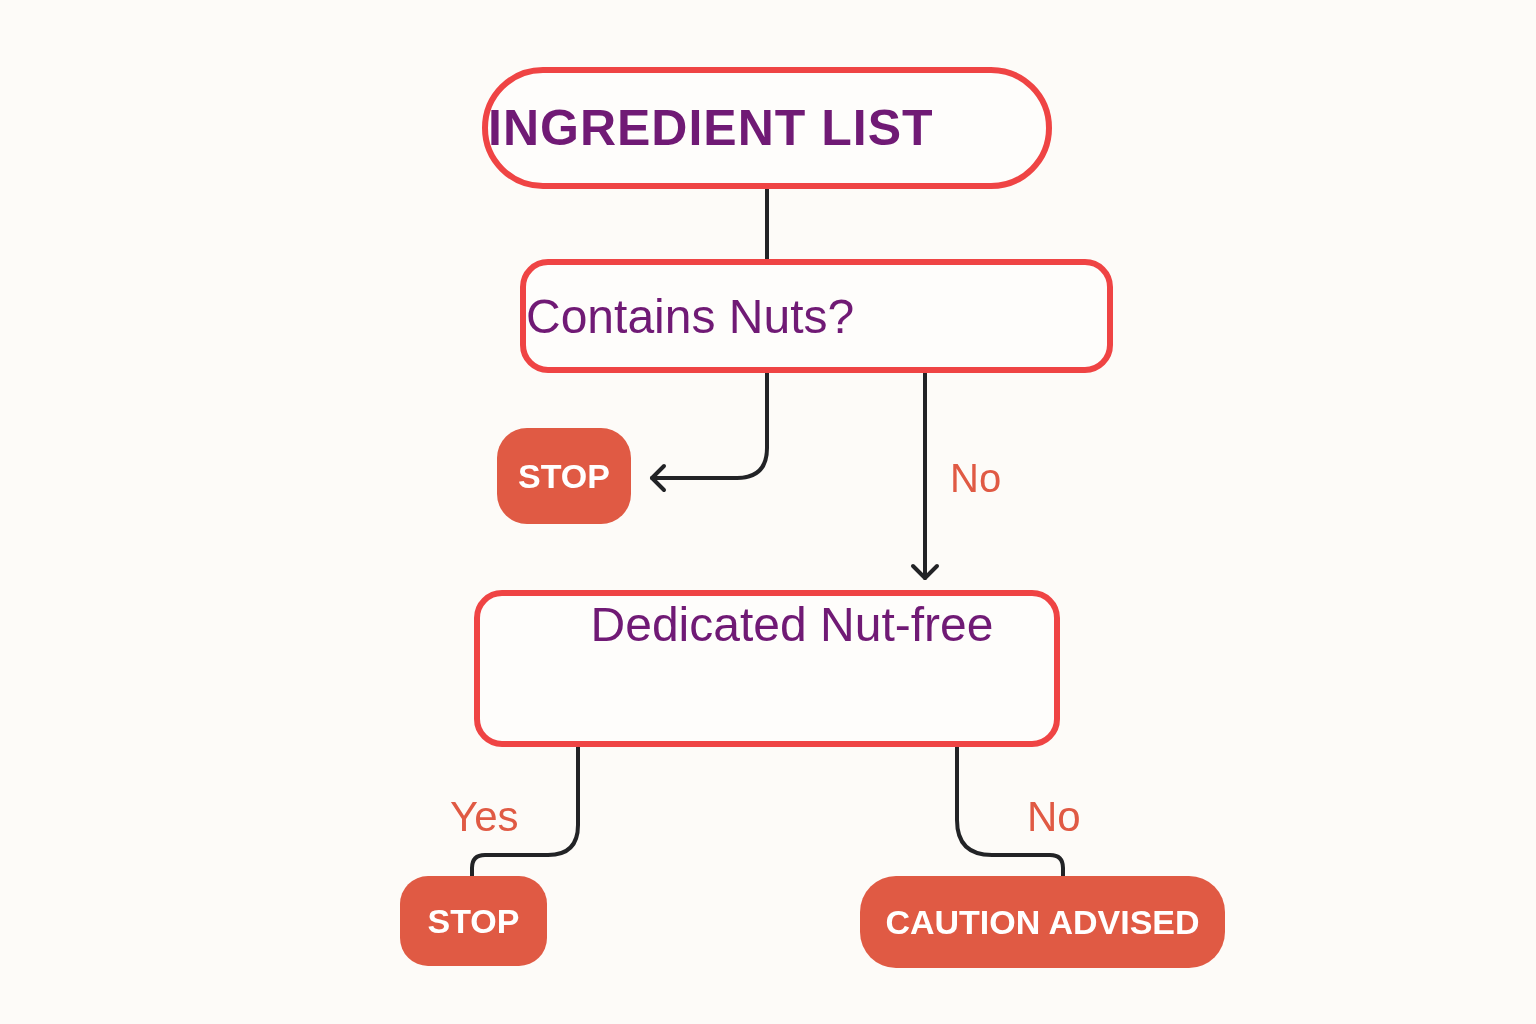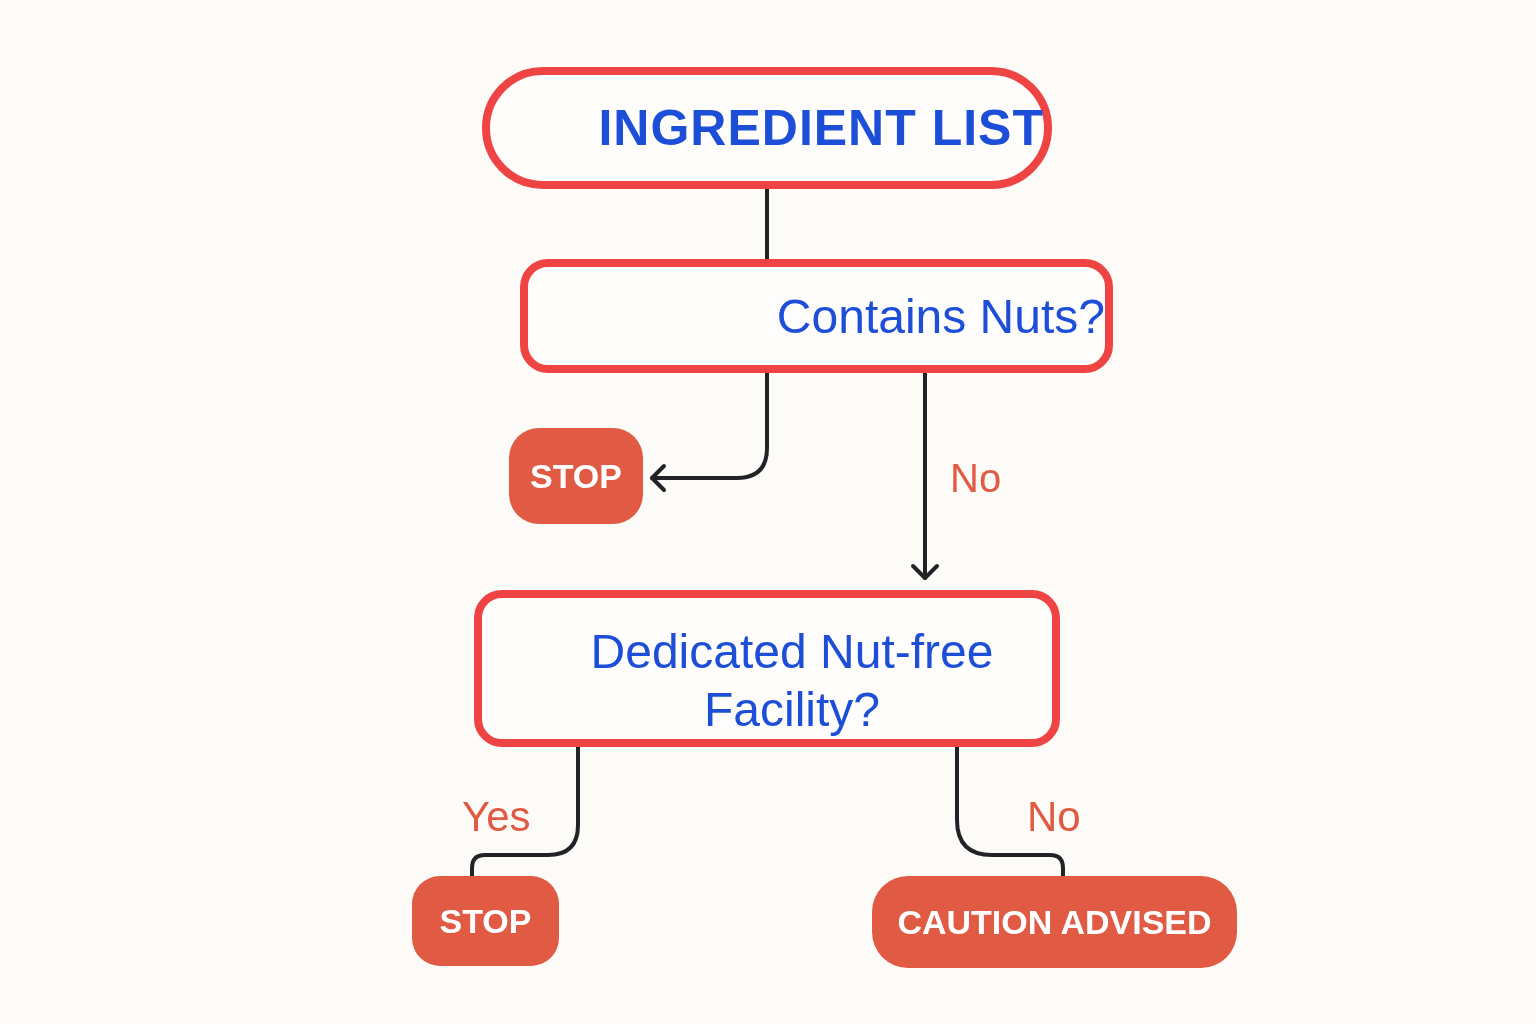--- a/index.html
+++ b/index.html
@@ -1,22 +1,22 @@
 <!DOCTYPE html>
 <html><head>
 <meta charset="utf-8">
 <style>
   html, body { margin:0; padding:0; }
   body { width:1536px; height:1024px; background:#fdfbf8; position:relative; overflow:hidden;
          font-family:"Liberation Sans", sans-serif; }
   svg.lines { position:absolute; left:0; top:0; }
-  .node { position:absolute; box-sizing:border-box; border:8px solid #ef4444; background:#fefdfb;
-          display:flex; align-items:center; justify-content:flex-end; text-align:center; color:#1d4ed8; }
+  .node { position:absolute; box-sizing:border-box; border:6px solid #ef4444; background:#fefdfb;
+          display:flex; align-items:center; justify-content:flex-start; text-align:center; color:#701a75; }
   .term { position:absolute; box-sizing:border-box; background:#e05a44; color:#fff; font-weight:bold;
-          display:flex; align-items:center; justify-content:center;margin-left:12px; }
+          display:flex; align-items:center; justify-content:center; }
   .lbl { position:absolute; color:#e05a44; font-weight:normal; font-size:42px; }
 </style>
 </head>
 <body>
 
 <svg class="lines" width="1536" height="1024">
   <g fill="none" stroke="#222326" stroke-width="4" stroke-linecap="round" stroke-linejoin="round">
     <line x1="767" y1="188" x2="767" y2="260"></line>
     <path d="M767 372 V448 Q767 478 737 478 H652"></path>
     <path d="M664 466 L652 478 L664 490"></path>
@@ -36,24 +36,23 @@
 </div>
 
 <div class="term" style="left:497px;top:428px;width:134px;height:96px;border-radius:30px;font-size:34px;">
   <span>STOP</span>
 </div>
 
 <div class="lbl" style="left:950px;top:456px;font-size:40px;">No</div>
 
 <div class="node" style="left:474px;top:590px;width:586px;height:157px;border-radius:28px;font-size:48px;flex-direction:column;line-height:58px;padding-left:50px;">
   <span>Dedicated Nut-free</span>
-  <span>Facility?</span>
 </div>
 
-<div class="lbl" style="left:462px;top:793px;">Yes</div>
+<div class="lbl" style="left:450px;top:793px;">Yes</div>
 
 <div class="lbl" style="left:1027px;top:793px;">No</div>
 
 <div class="term" style="left:400px;top:876px;width:147px;height:90px;border-radius:28px;font-size:34px;">
   <span>STOP</span>
 </div>
 
 <div class="term" style="left:860px;top:876px;width:365px;height:92px;border-radius:36px;font-size:34px;">
   <span>CAUTION ADVISED</span>
 </div>

